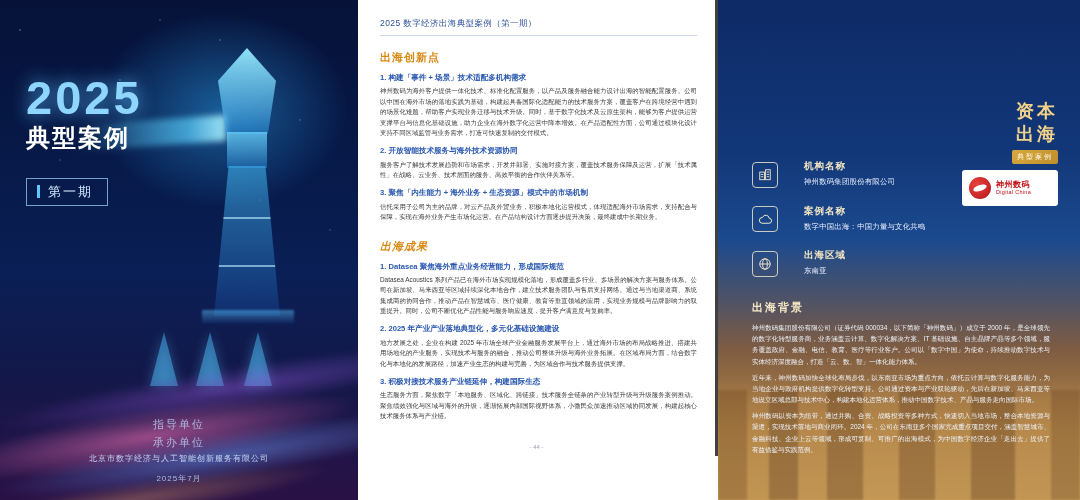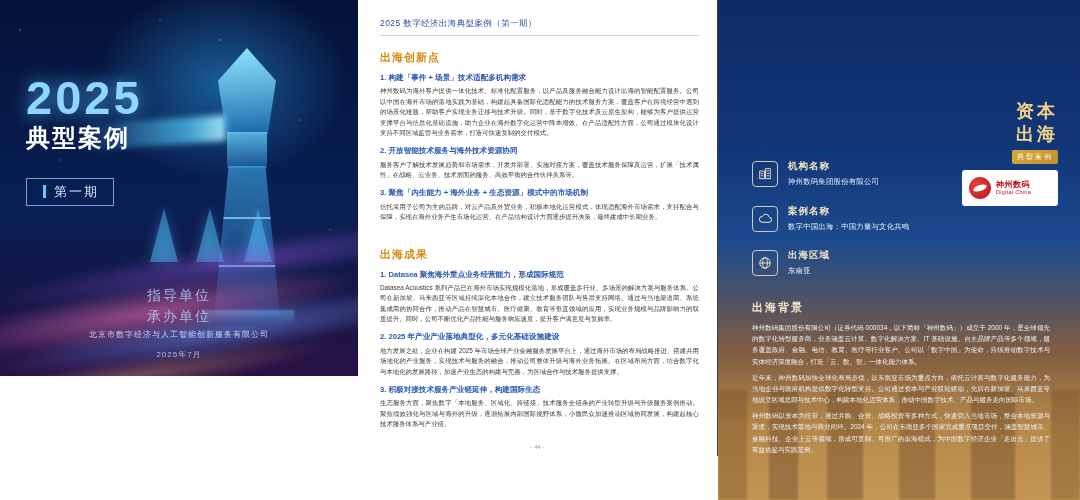--- a/index.html
+++ b/index.html
@@ -17,21 +17,21 @@
     position: relative;
     width: 1080px;
     height: 500px;
     display: flex;
   }
 
   
   .cover {
     position: relative;
     width: 358px;
-    height: 376px;
+    height: 500px;
     overflow: hidden;
     background:
       radial-gradient(ellipse 180px 140px at 62% 22%, rgba(40,150,220,0.55), rgba(10,30,90,0) 70%),
       linear-gradient(180deg, #061238 0%, #071a4a 35%, #0a1f55 55%, #13184a 75%, #2a1145 100%);
     flex: 0 0 358px;
   }
   .cover-stars {
     position: absolute;
     inset: 0;
     background-image:
@@ -166,55 +166,55 @@
     font-weight: 700;
     color: #ffffff;
     letter-spacing: 2px;
     line-height: 1.45;
   }
   .cover-badge {
     margin-top: 22px;
     display: inline-flex;
     align-items: center;
     border: 1px solid rgba(150,210,255,.75);
-    padding: 4px 14px 4px 16px;
+    padding: 4px 14px 4px 10px;
     color: #cfe9ff;
     font-size: 13px;
     letter-spacing: 2px;
   }
   .cover-badge .bar {
     display: inline-block;
     width: 3px;
     height: 13px;
     background: #5fc8ff;
     margin-right: 8px;
   }
   .cover-footer {
     position: absolute;
     left: 0;
     right: 0;
     bottom: 16px;
     text-align: center;
     z-index: 4;
     color: rgba(214,232,255,.85);
   }
-  .cf-label { font-size: 14px; letter-spacing: 2px; margin-bottom: 3px; color: rgba(190,215,250,.8); }
+  .cf-label { font-size: 11px; letter-spacing: 2px; margin-bottom: 3px; color: rgba(190,215,250,.8); }
   .cf-orgs  { font-size: 8px; letter-spacing: 1px; margin-bottom: 9px; }
   .cf-date  { font-size: 8px; letter-spacing: 1px; margin-top: 0; color: rgba(200,222,255,.8); }
 
   
   .mid {
     position: relative;
     flex: 0 0 360px;
     width: 360px;
     height: 456px;
     background: #ffffff;
     padding: 8px;
     box-sizing: border-box;
-    border-right: 1px solid #404040;
+    border-right: 3px solid #404040;
   }
   .mid-header {
     position: absolute;
     left: 22px;
     top: 18px;
     right: 18px;
     font-size: 8.5px;
     color: #2b4f9a;
     letter-spacing: .4px;
     padding-bottom: 5px;
@@ -228,21 +228,21 @@
     bottom: 22px;
     overflow: hidden;
   }
   .sec-title {
     color: #d98a16;
     font-size: 11px;
     font-weight: 700;
     letter-spacing: 1px;
     margin: 0 0 7px 0;
   }
-  .sec-title.mt { margin-top: 24px; }
+  .sec-title.mt { margin-top: 16px; font-style: italic; }
   .sub-title {
     color: #2b59b0;
     font-size: 7.6px;
     font-weight: 700;
     line-height: 1.5;
     margin: 7px 0 3px 0;
   }
   .para {
     color: #3a3a3a;
     font-size: 6.4px;
@@ -364,22 +364,22 @@
   .logo-text .en { font-size: 5.5px; color: #c00d14; letter-spacing: .3px; }
 
   .info-list {
     position: absolute;
     left: 34px;
     top: 160px;
     width: 290px;
   }
   .info-row {
     display: flex;
-    align-items: center;
-    gap: 10px;
+    align-items: flex-end;
+    gap: 26px;
     margin-bottom: 17px;
   }
   .info-icon {
     width: 24px; height: 24px;
     border: 1px solid rgba(235,225,200,.85);
     border-radius: 4px;
     display: flex;
     align-items: center;
     justify-content: center;
     flex: 0 0 24px;

